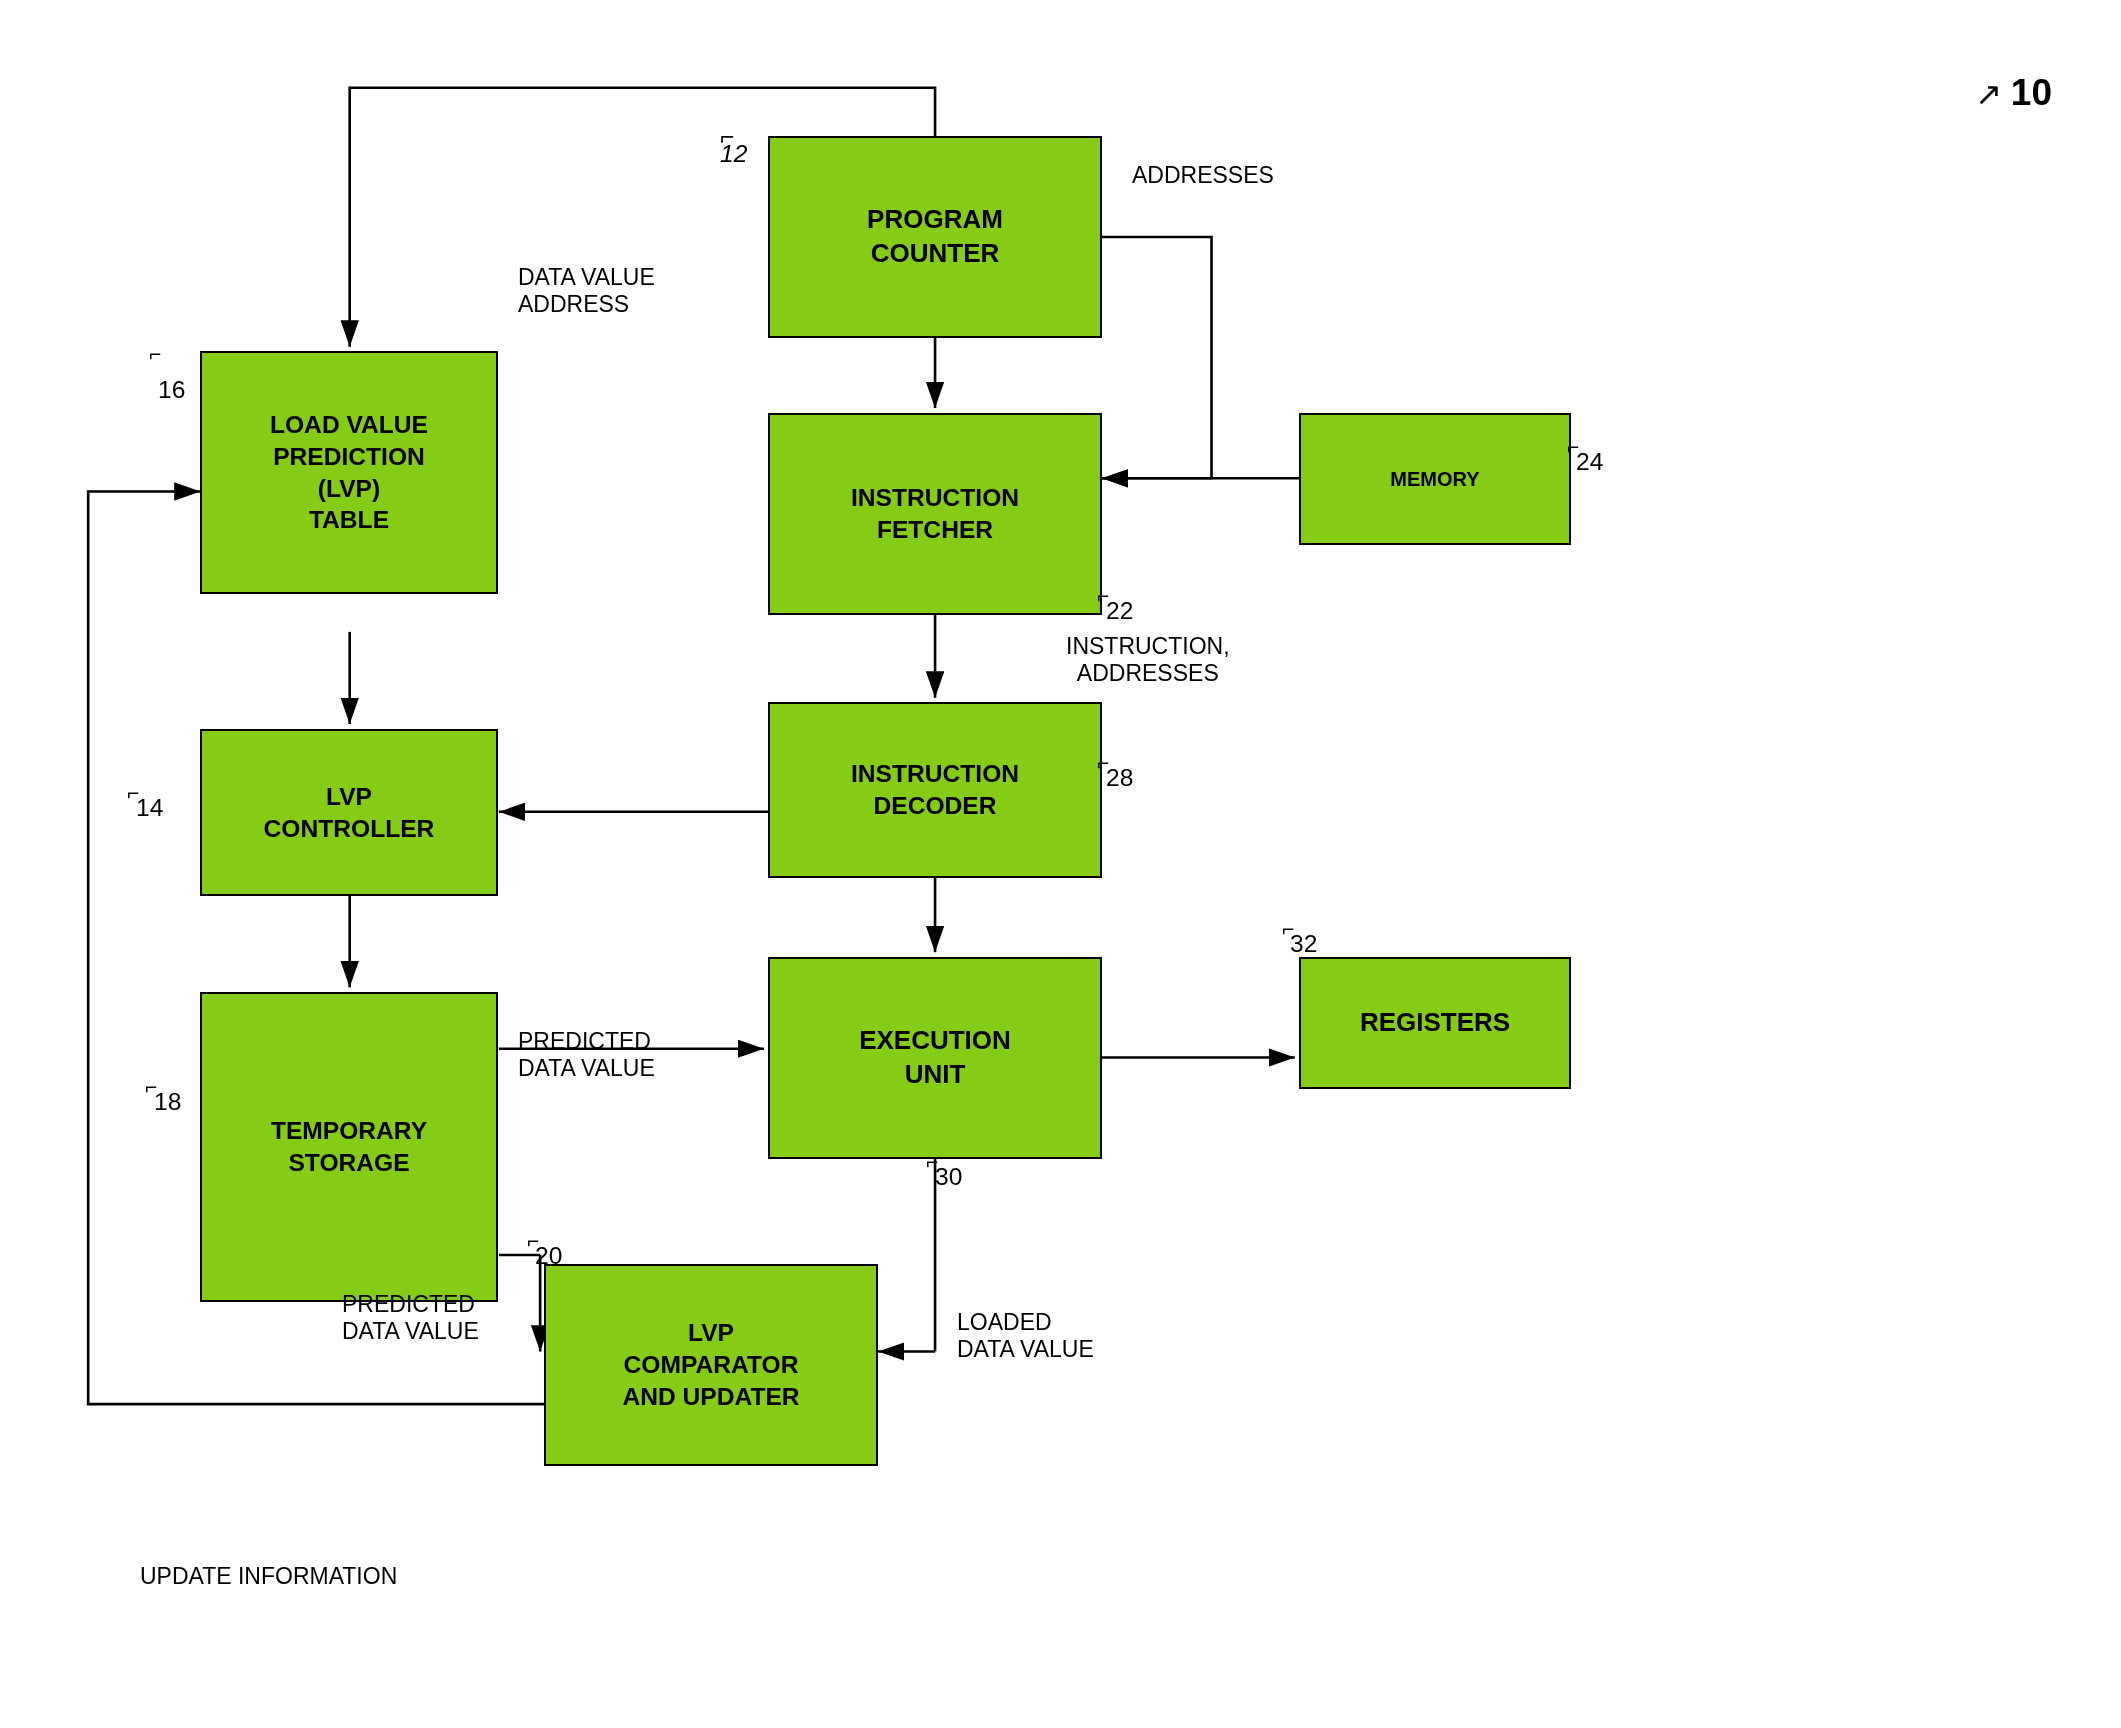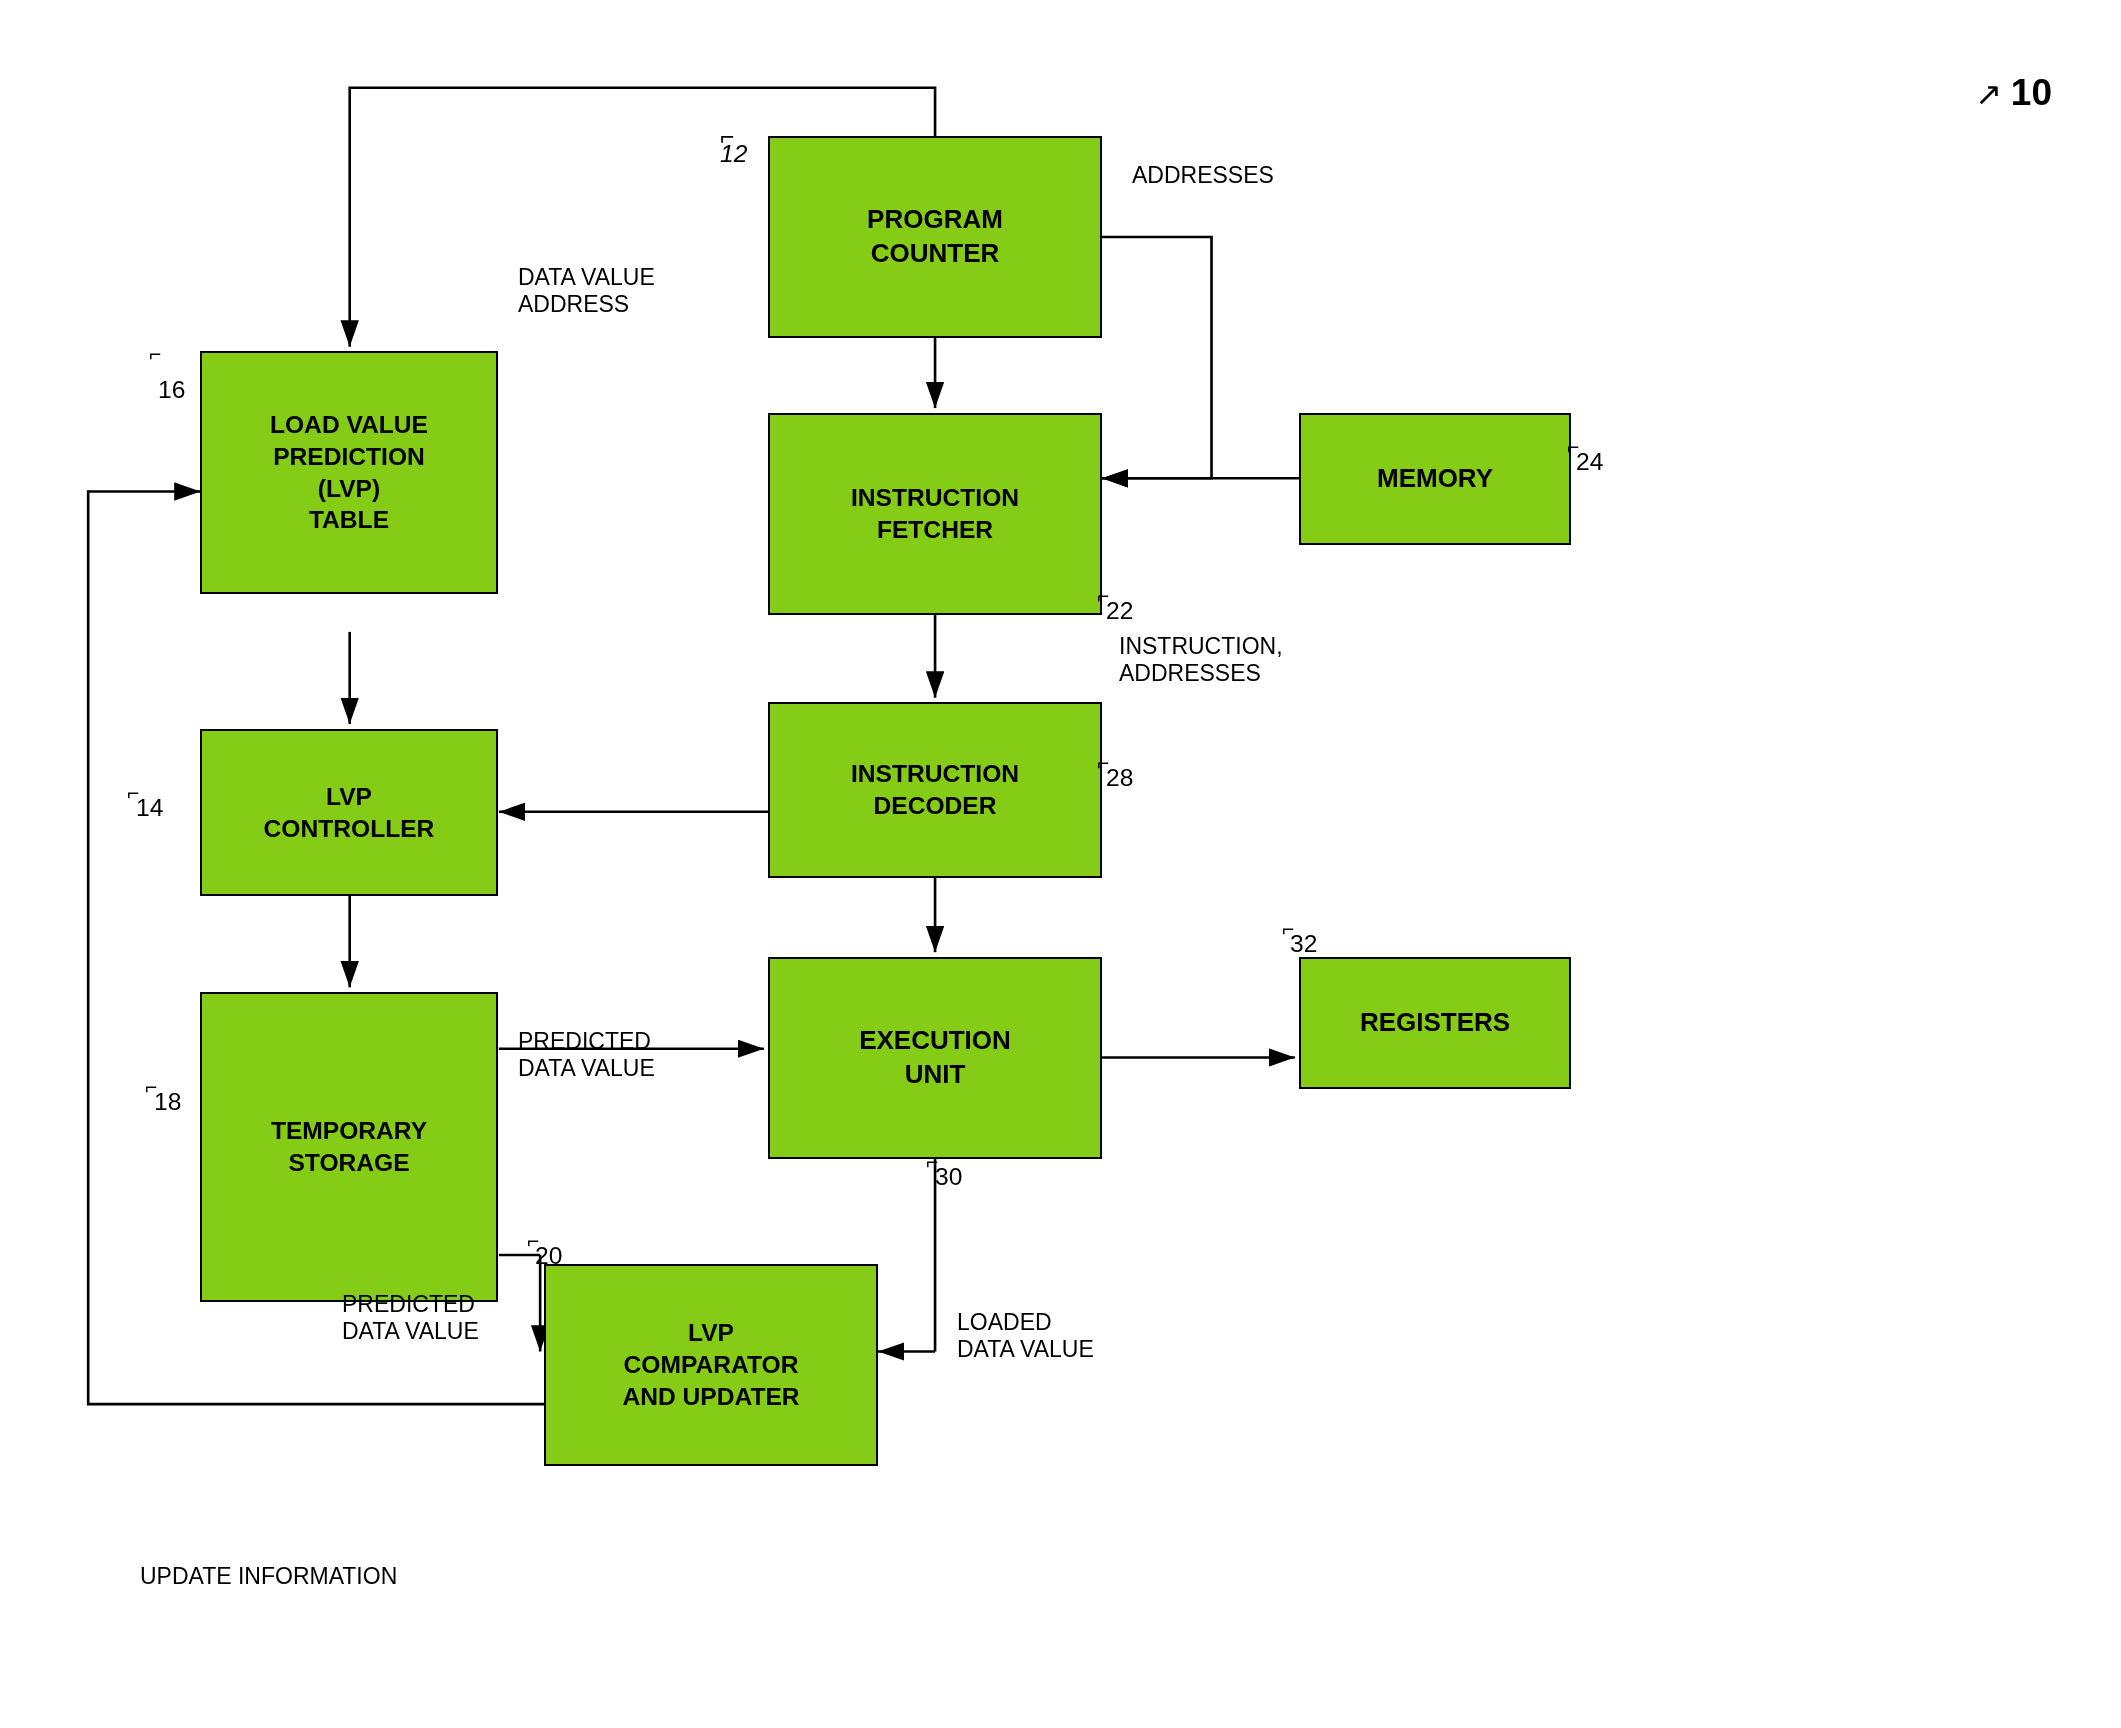--- a/index.html
+++ b/index.html
@@ -119,21 +119,21 @@
   <span class="ref-num" style="left:720px; top:140px;font-style:italic;">12</span>
   <span style="position:absolute; left:720px; top:123px; font-size:24.6px;">⌐</span>
 
   <div class="block" style="left:768px; top:413px; width:334px; height:202px; font-size:24.6px;">
     <span style="white-space:pre-line;">INSTRUCTION
 FETCHER</span>
   </div>
   <span class="ref-num" style="left:1106px; top:597px;">22</span>
   <span style="position:absolute; left:1097px; top:584px; font-size:21px;">⌐</span>
 
-  <div class="block" style="left:1299px; top:413px; width:272px; height:132px; font-size:26px;">
+  <div class="block" style="left:1299px; top:413px; width:272px; height:132px; font-size:20px;">
     <span>MEMORY</span>
   </div>
   <span class="ref-num" style="left:1576px; top:448px;">24</span>
   <span style="position:absolute; left:1567px; top:435px; font-size:21px;">⌐</span>
 
   <div class="block" style="left:768px; top:702px; width:334px; height:176px; font-size:24.6px;">
     <span style="white-space:pre-line;">INSTRUCTION
 DECODER</span>
   </div>
   <span class="ref-num" style="left:1106px; top:764px;">28</span>
@@ -185,21 +185,21 @@
 
   <div class="label" style="left:1132px; top:162px; font-size:23px; text-align:left;">
     <span>ADDRESSES</span>
   </div>
 
   <div class="label" style="left:518px; top:237px; font-size:23px; text-align:left; white-space:pre-line;">
     <span>DATA VALUE
 ADDRESS</span>
   </div>
 
-  <div class="label" style="left:1119px; top:606px; font-size:23px; text-align:left; white-space:pre-line;">
+  <div class="label" style="left:1066px; top:606px; font-size:23px; text-align:center; white-space:pre-line;">
     <span>INSTRUCTION,
 ADDRESSES</span>
   </div>
 
   <div class="label" style="left:518px; top:1001px; font-size:23px; text-align:left; white-space:pre-line;">
     <span>PREDICTED
 DATA VALUE</span>
   </div>
 
   <div class="label" style="left:342px; top:1264px; font-size:23px; text-align:left; white-space:pre-line;">

